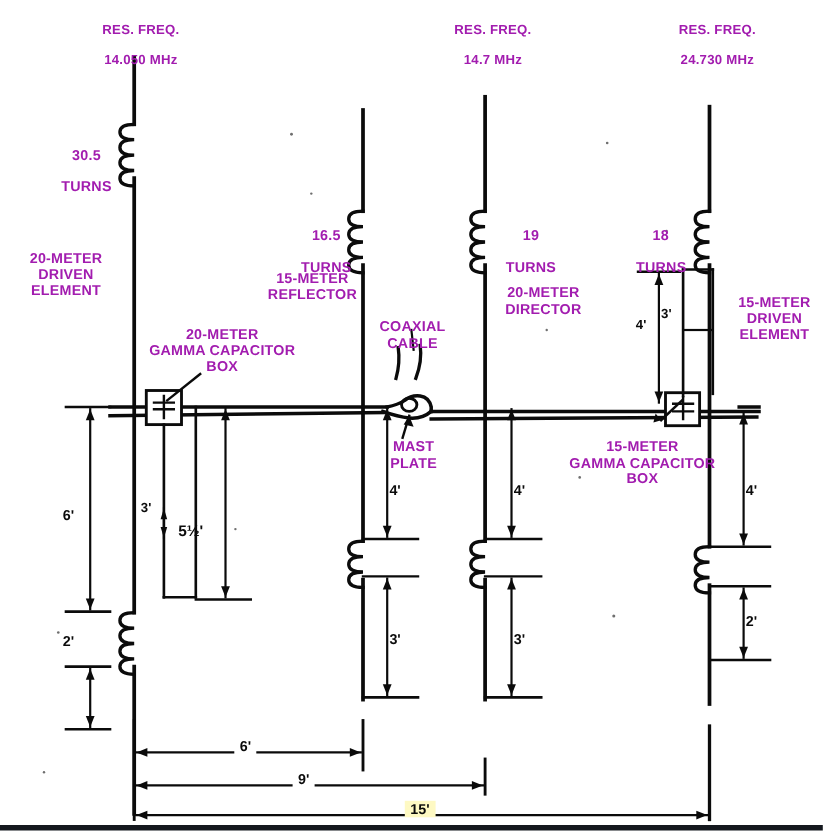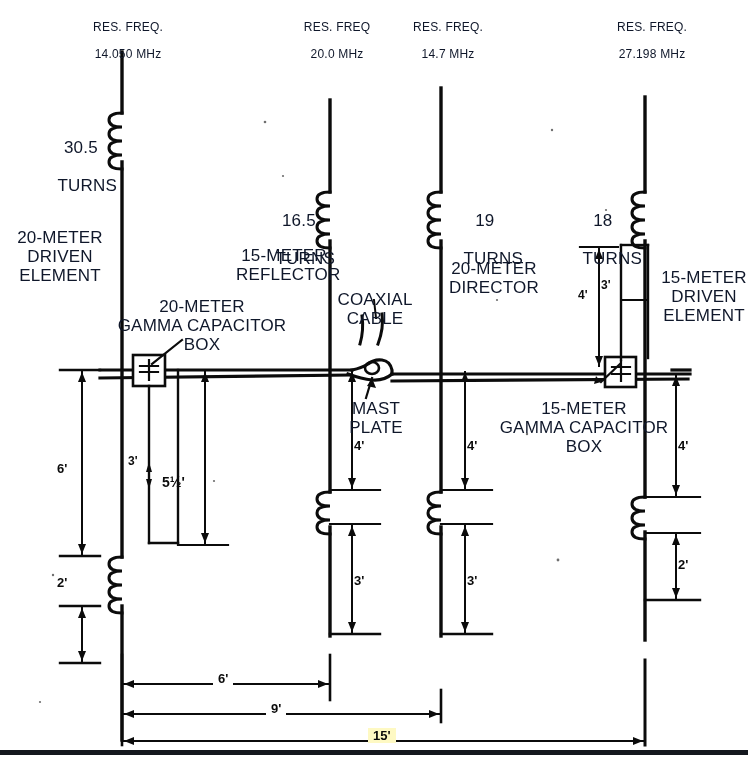--- a/index.html
+++ b/index.html
@@ -1,24 +1,24 @@
 <!DOCTYPE html>
 <html><head>
 <meta charset="utf-8">
 <style>
   html,body{margin:0;padding:0;background:#fff;}
   body{width:748px;height:761px;overflow:hidden;
        font-family:"Liberation Sans","DejaVu Sans",sans-serif;}
   #stage{position:relative;width:748px;height:761px;background:#ffffff;}
   #stage svg{position:absolute;left:0;top:0;}
-  .lbl{position:absolute;font-weight:normal;color:#0f172a;
+  .lbl{position:absolute;font-weight:bold;color:#a21caf;
        line-height:1.12;text-align:center;letter-spacing:.2px;
        white-space:pre;}
   .f12{font-size:12px;}
-  .f115{font-size:17px;}
+  .f115{font-size:13px;}
   .dim{position:absolute;font-weight:bold;font-size:13px;color:#0b0b0b;}
   .bottomrule{position:absolute;left:0;top:750px;width:748px;height:5px;
               background:#14181e;}
 </style>
 </head>
 <body>
 
 <div id="stage">
 
   <svg width="748" height="761" viewBox="0 0 748 761">
@@ -236,31 +236,27 @@
         <circle cx="214" cy="481" r="1.1"></circle>
           <circle cx="527" cy="434" r="1.2"></circle>
       </g>
     </g>
   </svg>
 
   <div class="lbl f12" style="left:62px;top:8px;width:118px;">
     <span>RES. FREQ.</span><br>
     <span>14.050 MHz</span>
   </div>
-  <div class="lbl f12" style="left:272px;top:8px;width:116px;">
-    <span>RES. FREQ</span><br>
-    <span>20.0 MHz</span>
-  </div>
   <div class="lbl f12" style="left:384px;top:8px;width:114px;">
     <span>RES. FREQ.</span><br>
     <span>14.7 MHz</span>
   </div>
   <div class="lbl f12" style="left:584px;top:8px;width:122px;">
     <span>RES. FREQ.</span><br>
-    <span>27.198 MHz</span>
+    <span>24.730 MHz</span>
   </div>
 
   <div class="lbl f115" style="left:38px;top:119px;width:66px;">
     <span>30.5</span><br>
     <span>TURNS</span>
   </div>
   <div class="lbl f115" style="left:256px;top:192px;width:66px;">
     <span>16.5</span><br>
     <span>TURNS</span>
   </div>

